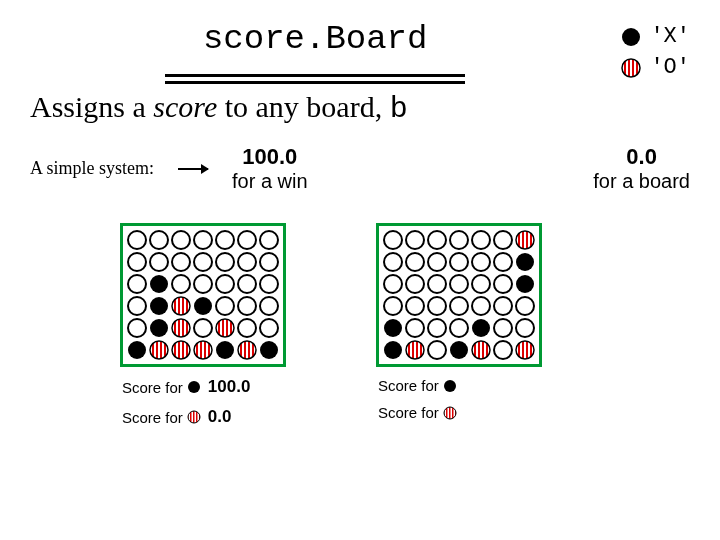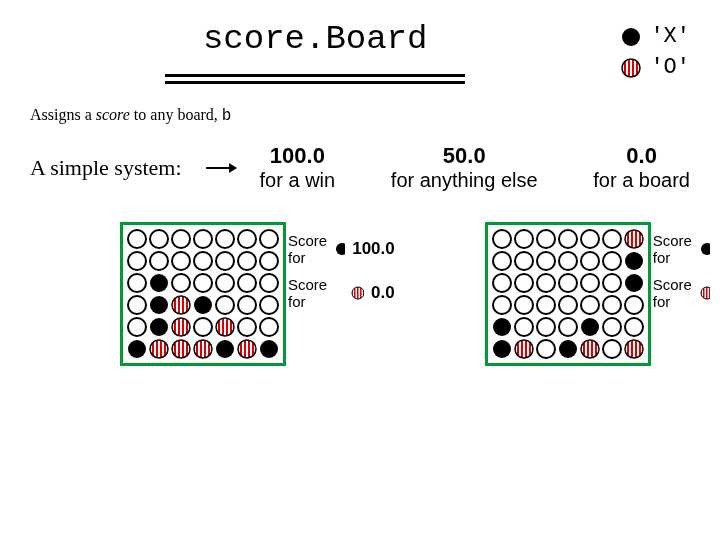--- a/index.html
+++ b/index.html
@@ -44,32 +44,32 @@
   .legend-row {
     display: flex;
     align-items: center;
     gap: 8px;
   }
   .legend-label {
     font-family: "Courier New", Courier, monospace;
     font-size: 22px;
   }
   .subtitle {
-    margin-top: 20px;
-    font-size: 16px;
+    margin-top: 4px;
+    font-size: 30px;
   }
   .subtitle .italic { font-style: italic; }
   .subtitle .code { font-family: "Courier New", Courier, monospace; }
   .system-row {
     display: flex;
     align-items: center;
     margin-top: 18px;
     gap: 24px;
   }
-  .system-label { font-size: 22px; }
+  .system-label { font-size: 18px; }
   .arrow {
     width: 30px; height: 2px; background: #000; position: relative;
   }
   .arrow::after {
     content: ""; position: absolute; right: -1px; top: -4px;
     border-left: 8px solid #000;
     border-top: 5px solid transparent;
     border-bottom: 5px solid transparent;
   }
   .score-block { text-align: center; }
@@ -84,21 +84,21 @@
     font-size: 20px;
   }
   .spacer { flex: 1; }
 
   .boards-row {
     display: flex;
     gap: 90px;
     margin-top: 30px;
     margin-left: 90px;
   }
-  .board-col { display: flex; flex-direction: row; align-items: flex-start; }
+  .board-col { display: flex; flex-direction: column; align-items: flex-start; }
   .board {
     border: 3px solid #009933;
     padding: 3px;
     box-sizing: content-box;
   }
   .board .row {
     display: flex;
   }
   .cell {
     width: 22px; height: 22px;
@@ -152,24 +152,20 @@
 </div>
 
 <div class="system-row">
   <div class="system-label">A simple system:</div>
   <div class="arrow"></div>
   <div class="score-block">
     <div class="score-val big">100.0</div>
     <div class="score-note">for a win</div>
   </div>
   <div class="spacer"></div>
-  <div class="score-block">
-    <div class="score-val big">50.0</div>
-    <div class="score-note">for anything else</div>
-  </div>
   <div class="spacer"></div>
   <div class="score-block">
     <div class="score-val big">0.0</div>
     <div class="score-note">for a board</div>
   </div>
 </div>
 
 <div class="boards-row">
   <div class="board-col">
     <div class="board" id="board-left">

